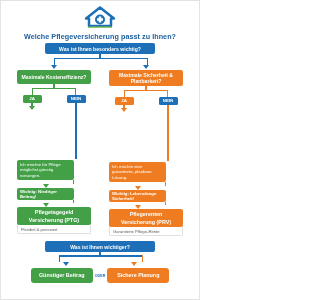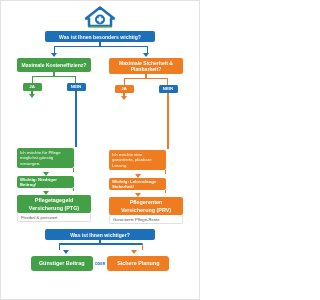--- a/index.html
+++ b/index.html
@@ -200,20 +200,21 @@
 <div class="page">
 
   <div class="header">
     <svg class="logo" viewBox="0 0 68 48">
       <path d="M34 5 L62 27 L56 27 L56 42 L12 42 L12 27 L6 27 Z" fill="none" stroke="#1d6fb8" stroke-width="5" stroke-linejoin="round"></path>
       <circle cx="34" cy="29" r="10" fill="#1d6fb8"></circle>
       <rect x="31.5" y="23" width="5" height="12" fill="#ffffff"></rect>
       <rect x="28" y="26.5" width="12" height="5" fill="#ffffff"></rect>
       <rect x="10" y="43" width="48" height="2.6" rx="1.3" fill="#7cc242"></rect>
     </svg>
+    <div class="page-title">Welche Pflegeversicherung passt zu Ihnen?</div>
   </div>
 
   <div class="flow">
 
     <div class="box box-blue q-main">Was ist Ihnen besonders wichtig?</div>
 
     <div class="v-line c-blue" style="height:4px"></div>
     <div class="split">
       <div class="h-line c-blue" style="left:53px; width:94px;"></div>
       <div class="stub c-blue" style="left:53px;"></div>

